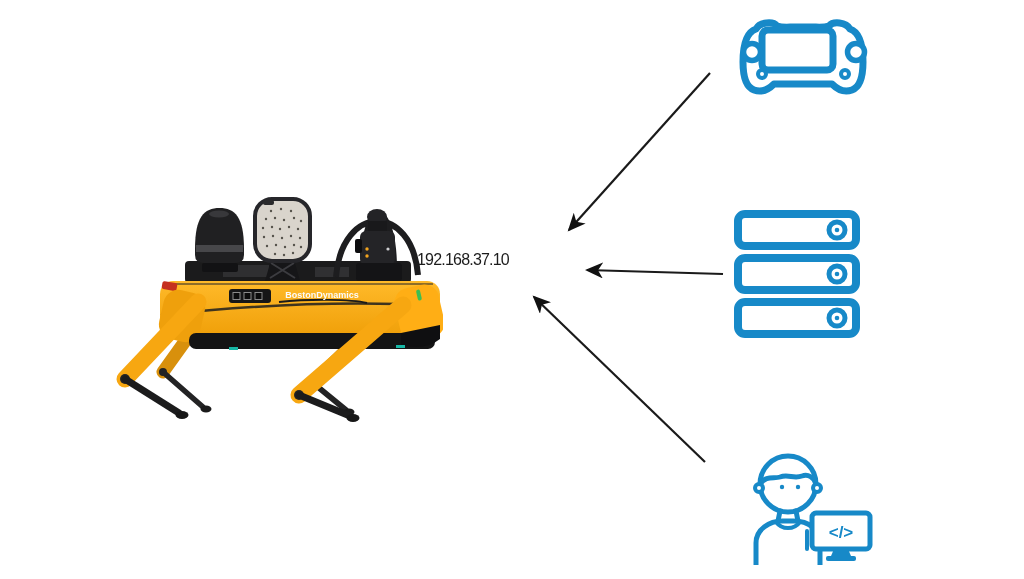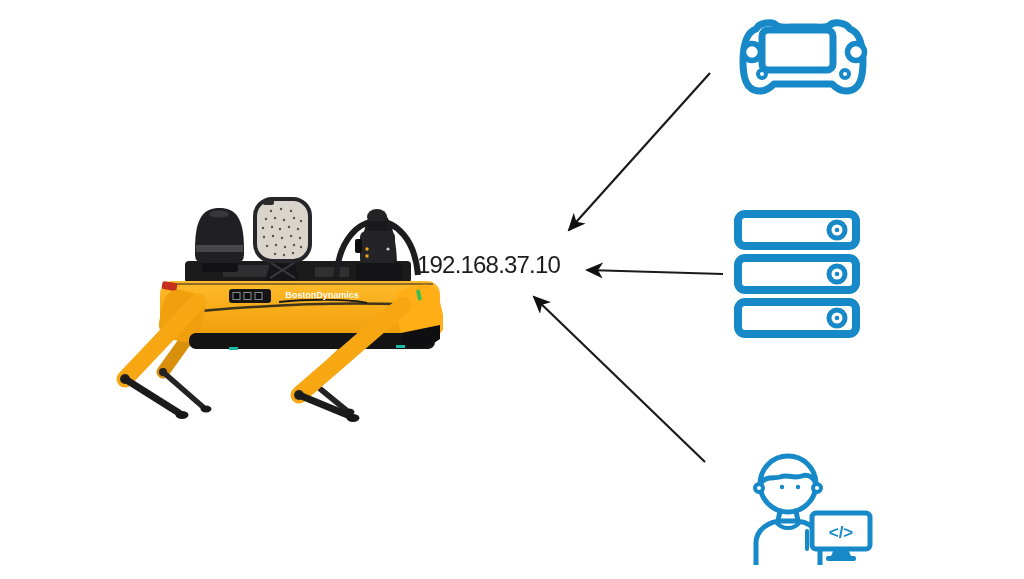--- a/index.html
+++ b/index.html
@@ -3,21 +3,21 @@
 <meta charset="utf-8">
 <style>
   html,body{margin:0;padding:0;background:#fff;}
   .canvas{
     position:relative;width:1024px;height:579px;background:#ffffff;
     overflow:hidden;font-family:"Liberation Sans", sans-serif;
   }
   .abs{position:absolute;}
   .ip-label{
     position:absolute;left:417px;top:251px;
-    font-size:24px;letter-spacing:-0.8px;color:#1c1c1c;white-space:nowrap;
+    font-size:16px;letter-spacing:-0.8px;color:#1c1c1c;white-space:nowrap;
   }
   svg{display:block;}
   .blue-stroke{stroke:#1789C8;fill:none;stroke-linecap:round;stroke-linejoin:round;}
 </style>
 </head>
 <body>
 
 <div class="canvas">
 
   <svg class="abs" style="left:103px;top:187px;" width="340" height="236" viewBox="0 0 340 236" aria-hidden="true">

